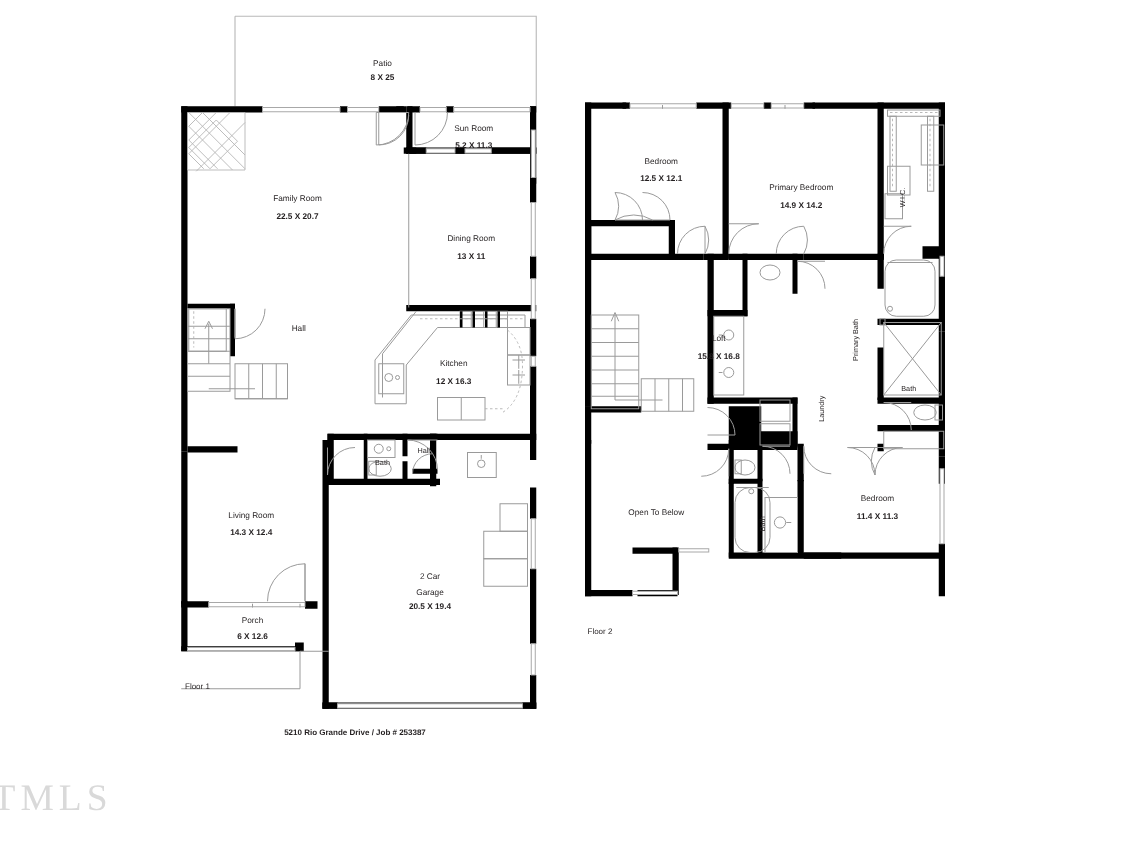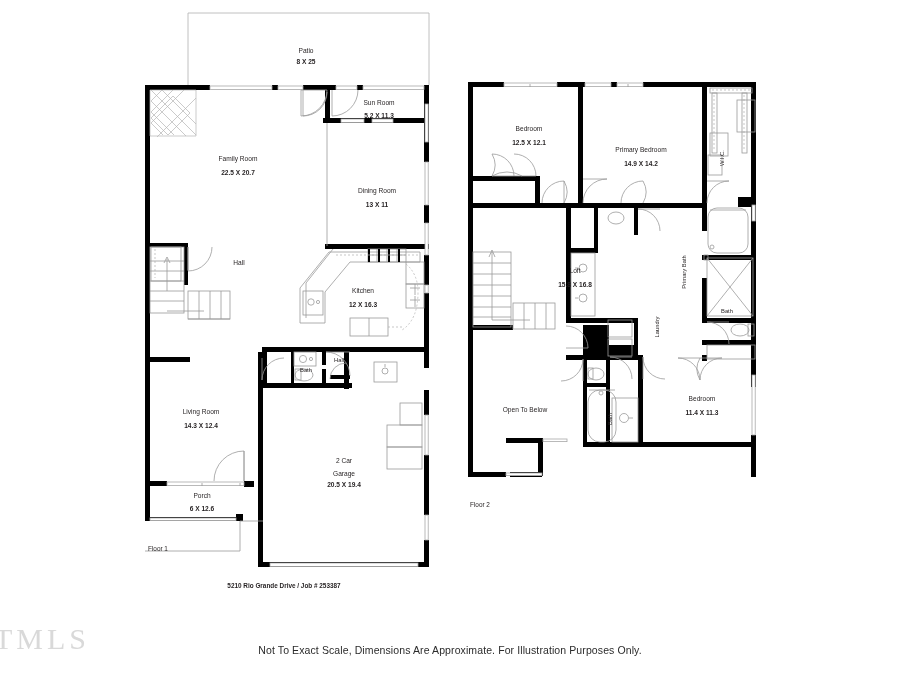--- a/index.html
+++ b/index.html
@@ -481,15 +481,14 @@
       <text class="room-dim" x="702" y="415">11.4 X 11.3</text>
 
       <text class="floor-tag" x="470" y="507">Floor 2</text>
     </g>
   </g>
 
   <text class="lbl addr" x="284" y="588">5210 Rio Grande Drive / Job # 253387</text>
 </svg>
 
 <div class="watermark">TMLS</div>
-<div class="disclaimer">Not To Exact Scale, Dimensions Are Approximate. For Illustration Purposes Only.</div>
 
 </div>
 
 </body></html>

